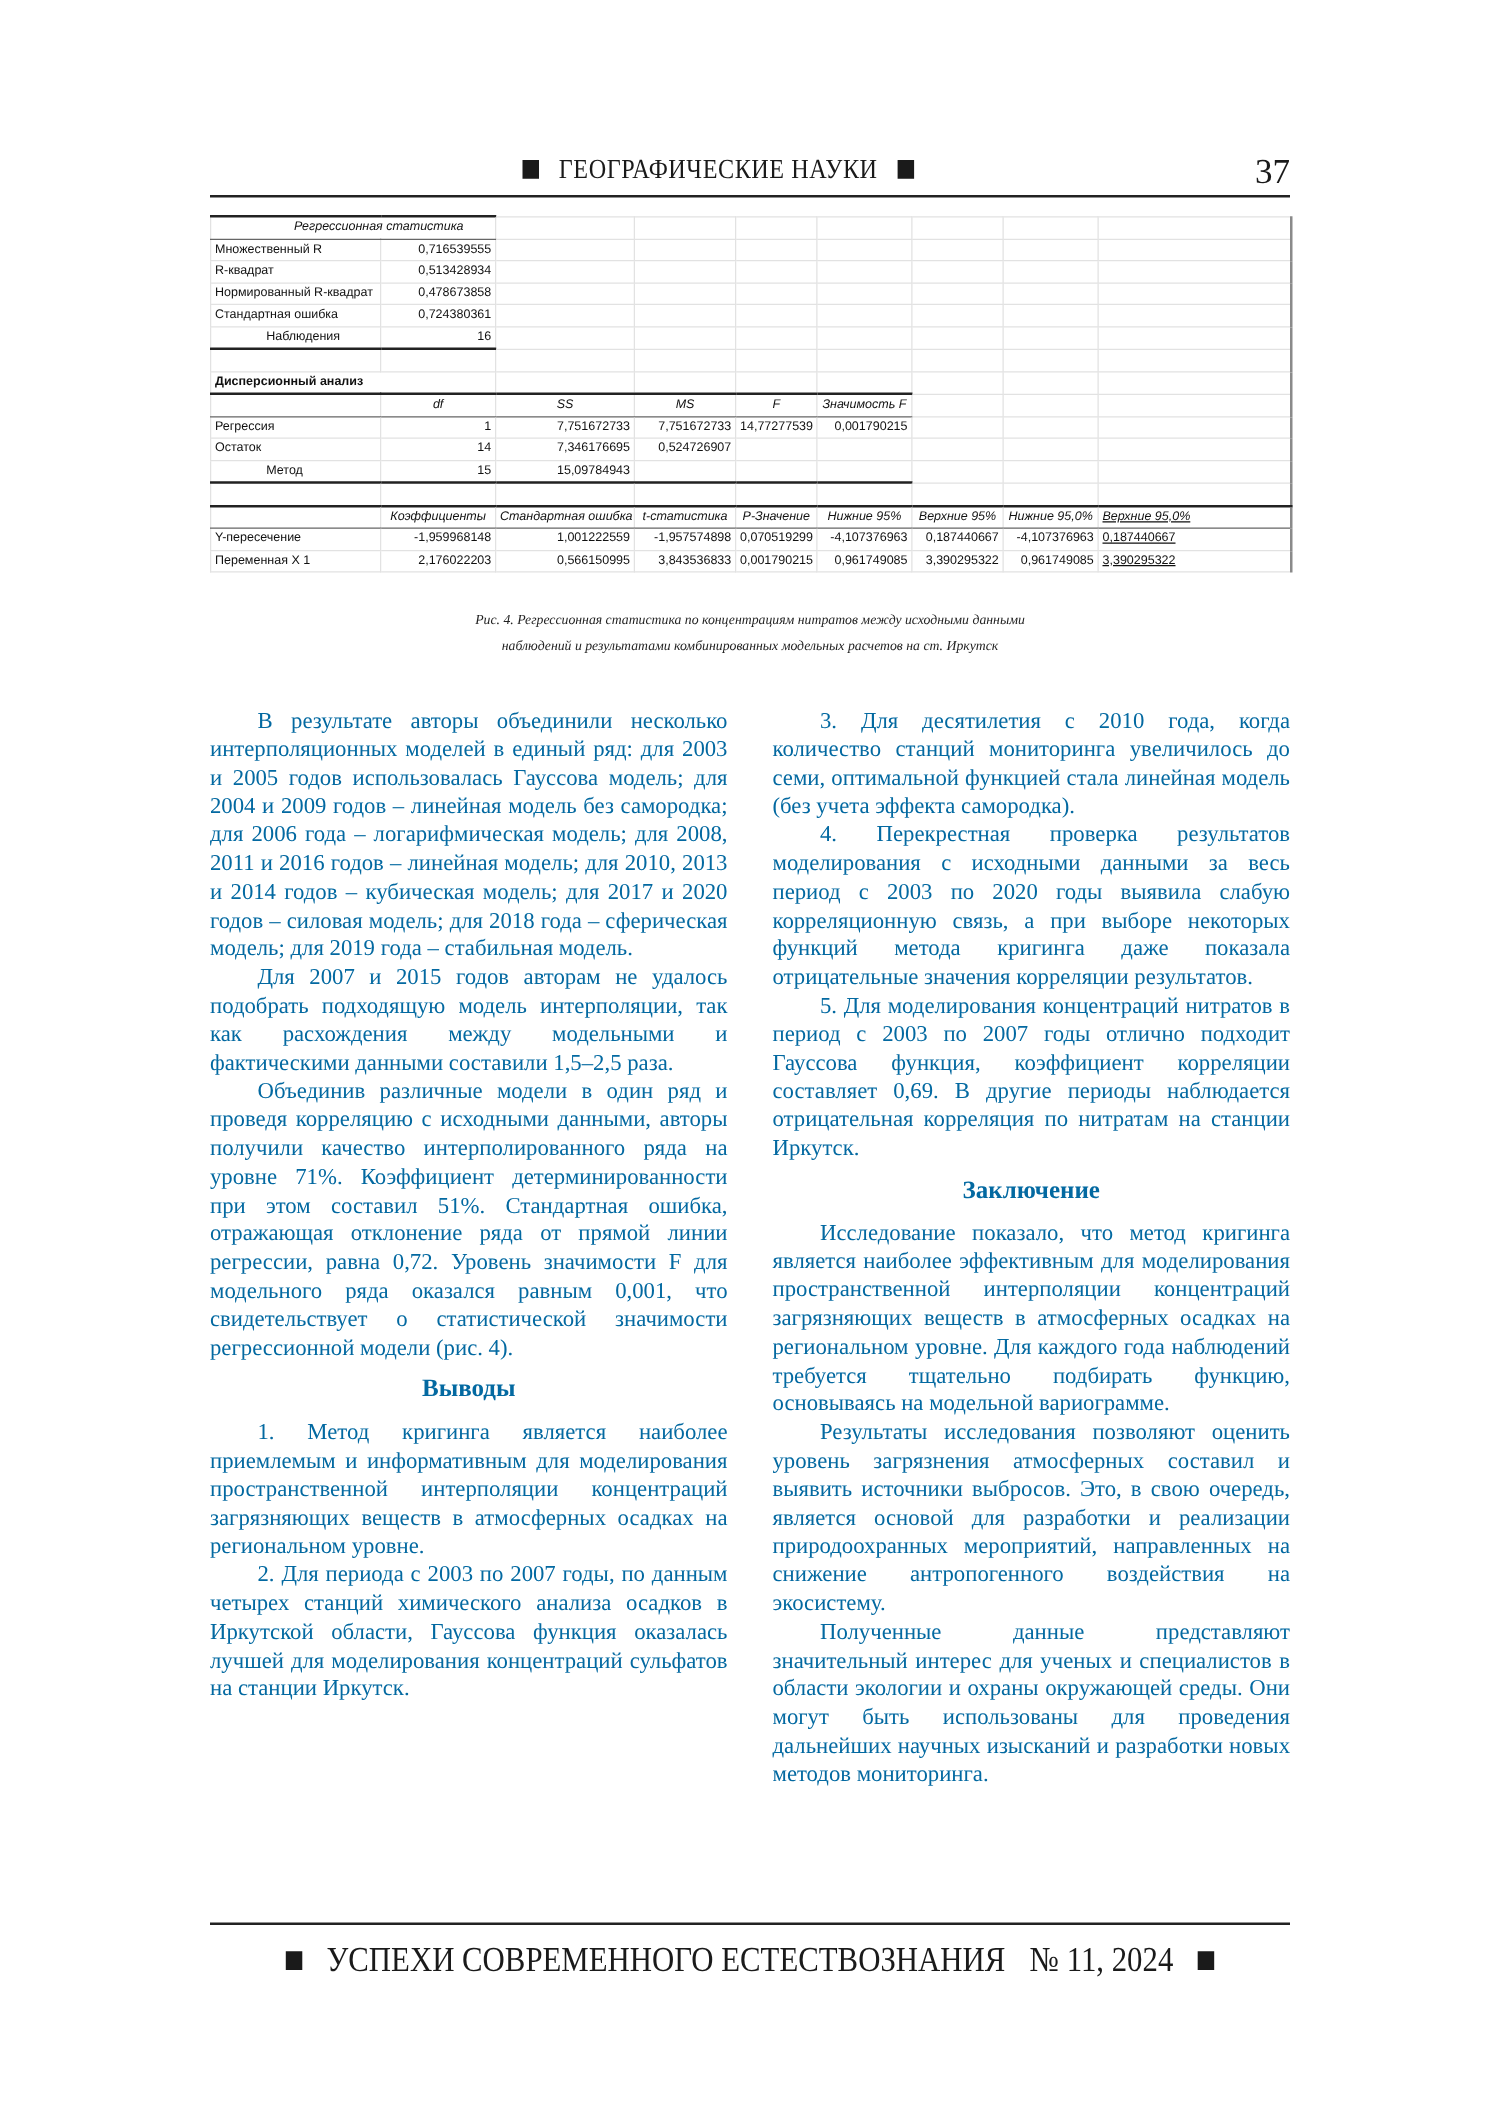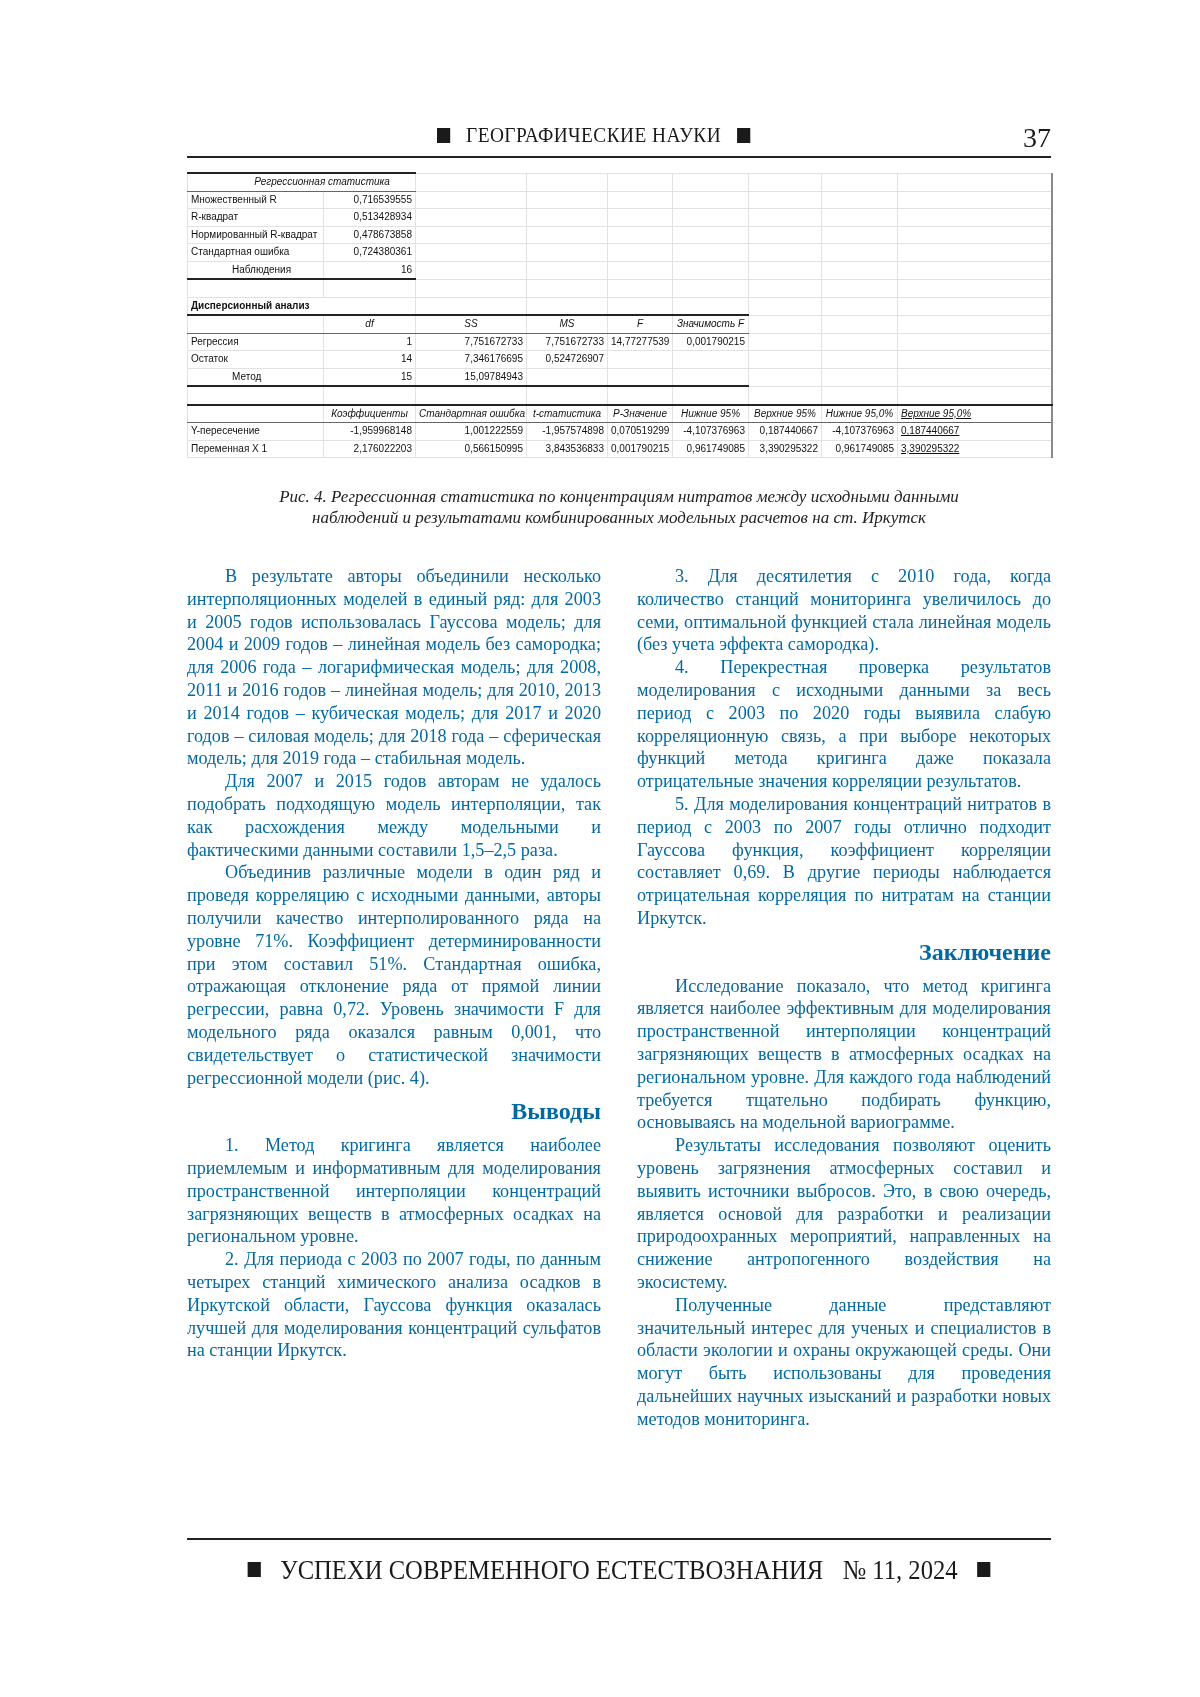--- a/index.html
+++ b/index.html
@@ -1,18 +1,18 @@
 <!DOCTYPE html>
 <html><head>
 <meta charset="utf-8">
 <style>
   html, body { margin:0; padding:0; background:#ffffff; }
   body { width:1200px; height:1697px; position:relative; overflow:hidden;
          font-family:"Liberation Serif","DejaVu Serif",serif; color:#1a1a1a; }
-  .page { position:absolute; left:187px; top:0; width:864px; height:1622px; }
+  .page { position:absolute; left:168px; top:0; width:864px; height:1622px; }
 
   
   .run-head { position:absolute; top:122px; left:0; width:864px; height:32px; }
   .run-head .title { position:absolute; left:250px; top:0; font-size:22px; letter-spacing:0.5px;
     display:flex; align-items:center; gap:18px; transform:scaleX(0.88); transform-origin:left center; }
   .sq { display:inline-block; width:15px; height:15px; background:#1a1a1a; }
   .run-head .pnum { position:absolute; right:0; top:0; font-size:28px; }
   .rule-top { position:absolute; top:156px; left:0; width:864px; height:2px; background:#222; }
 
   
@@ -22,28 +22,28 @@
   .xl td { height:16.5px; padding:0 3px; border:1px solid #e2e2e2; white-space:nowrap; overflow:hidden; line-height:16px; }
   .xl td.num { text-align:right; }
   .xl td.hdr { font-style:italic; text-align:center; }
   .xl .edge-r { border-right:2px solid #8a8a8a;text-decoration:underline; }
   .xl td.thickt { border-top:2px solid #222; }
   .xl td.thickb { border-bottom:2px solid #222;padding-left:44px; }
   .xl td.midb { border-bottom:1.5px solid #666; }
 
   
   .caption { position:absolute; top:486px; left:0; width:864px; text-align:center;
-    font-style:italic; font-size:17px; line-height:21px; color:#222; }
+    font-style:italic; font-size:11px; line-height:21px; color:#222; }
 
   
   .col { position:absolute; top:565px; width:414px; font-size:18.2px; line-height:22.8px; text-align:justify; color:#0369a1;font-family:Liberation Serif, serif; }
   .col.left { left:0; }
   .col.right { left:450px; }
   .col p { margin:0; text-indent:38px; hyphens:manual; }
-  .col h3 { margin:11px 0 11px 0; font-size:24px; font-weight:bold; text-align:right; text-indent:0; }
+  .col h3 { margin:11px 0 11px 0; font-size:20px; font-weight:bold; text-align:center; text-indent:0; }
 
   
   .rule-bot { position:absolute; top:1538px; left:0; width:864px; height:2px; background:#222; }
   .foot { position:absolute; top:1552px; left:0; width:864px; text-align:center; font-size:28px; }
   .foot .inner { display:inline-flex; align-items:center; gap:22px; transform:scaleX(0.88); }
 </style>
 </head>
 <body>
 
 <div class="page">

